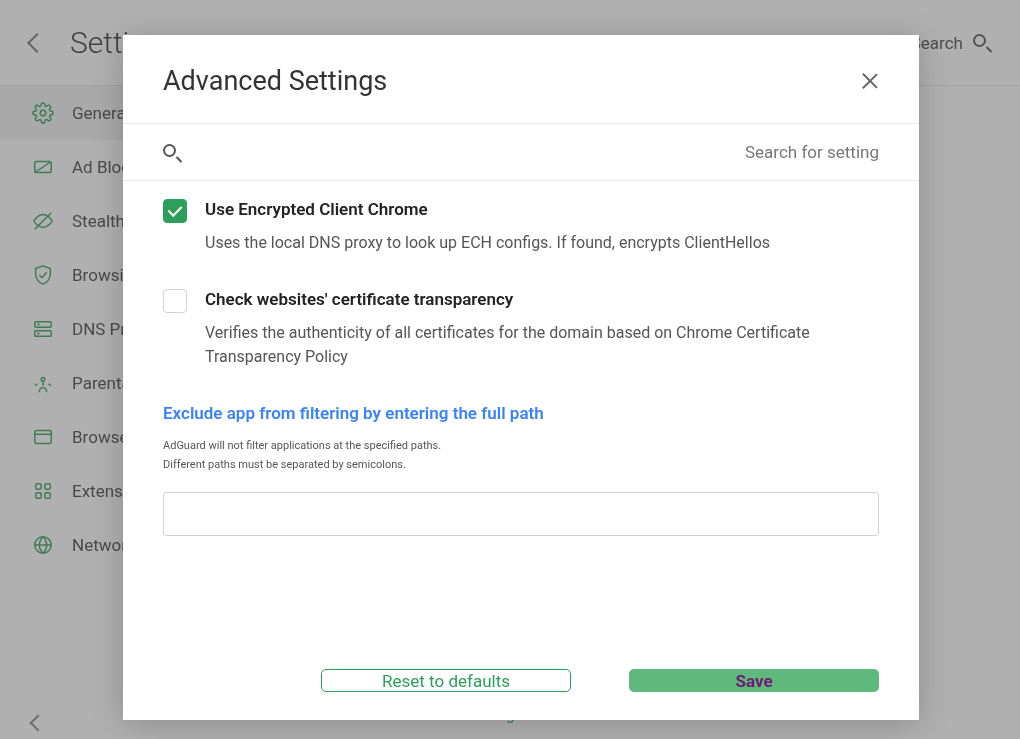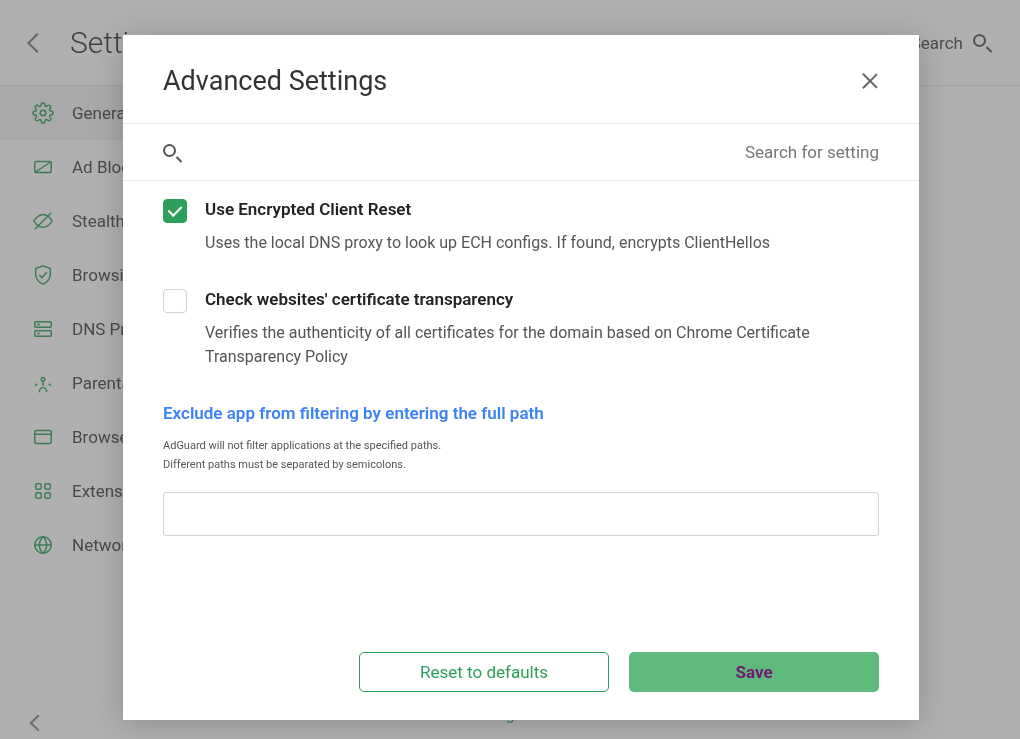--- a/index.html
+++ b/index.html
@@ -54,21 +54,21 @@
   .chk.checked::after { content: ""; position: absolute; left: 7px; top: 3px; width: 6px; height: 11px; border-right: 2.5px solid #fff; border-bottom: 2.5px solid #fff; transform: rotate(45deg); }
   .opt-body { flex: 1; }
   .opt-title { font-size: 17px; font-weight: 600; color: #222; margin-bottom: 12px; }
   .opt-desc { font-size: 16px; color: #555; line-height: 1.5; }
 
   .section-title { font-size: 17px; font-weight: 600; color: #3b82f6; margin-bottom: 14px; }
   .section-desc { font-size: 11px; color: #555; line-height: 1.7; margin-bottom: 18px; }
   .path-input { width: 100%; height: 44px; border: 1px solid #d3d3d3; border-radius: 3px; padding: 0 12px; font-size: 15px; outline: none; }
 
   .m-foot { padding: 20px 40px 28px; display: flex; justify-content: flex-end; gap: 20px; }
-  .btn { width: 250px; height: 40px; border-radius: 5px; font-size: 17px; cursor: pointer; display: flex; align-items: center; justify-content: center; }
+  .btn { width: 250px; height: 23px; border-radius: 5px; font-size: 17px; cursor: pointer; display: flex; align-items: center; justify-content: center; margin-left: 38px; }
   .btn-outline { border: 1px solid #2d9f5a; color: #2d9f5a; background: #fff; }
   .btn-solid { background: #5fb97d; color: #701a75; border: none; font-weight: bold; }
 </style>
 </head>
 <body>
 
 <div class="bg">
   <div class="bg-header">
     <div class="back-chev"></div>
     <div class="bg-title">Settings</div>
@@ -195,21 +195,21 @@
       </span>
     <input type="text" placeholder="Search for setting" style="">
   </div>
   <div class="m-divider"></div>
 
   <div class="m-body">
 
     <div class="opt">
       <div class="chk checked"></div>
       <div class="opt-body">
-        <div class="opt-title">Use Encrypted Client Reset</div>
+        <div class="opt-title">Use Encrypted Client Chrome</div>
         <div class="opt-desc">Uses the local DNS proxy to look up ECH configs. If found, encrypts ClientHellos</div>
       </div>
     </div>
 
     <div class="opt">
       <div class="chk"></div>
       <div class="opt-body">
         <div class="opt-title">Check websites' certificate transparency</div>
         <div class="opt-desc">Verifies the authenticity of all certificates for the domain based on Chrome Certificate Transparency Policy</div>
       </div>

